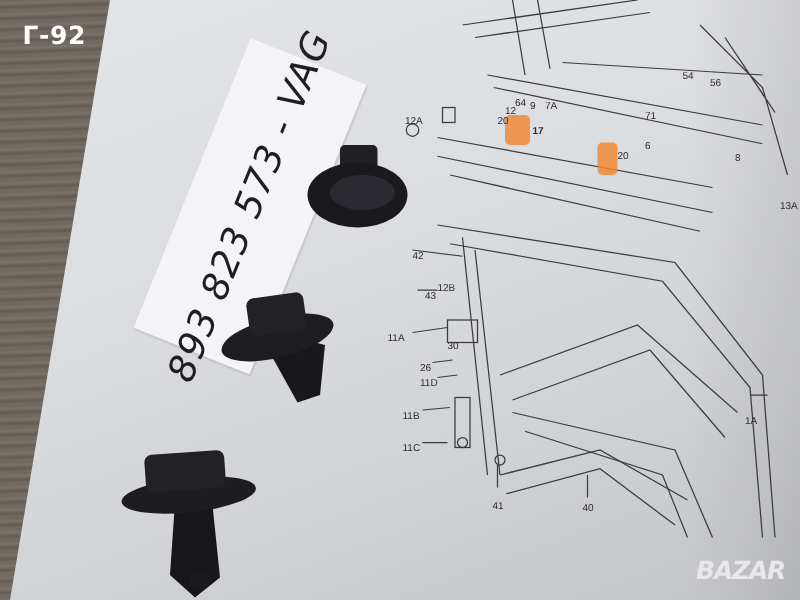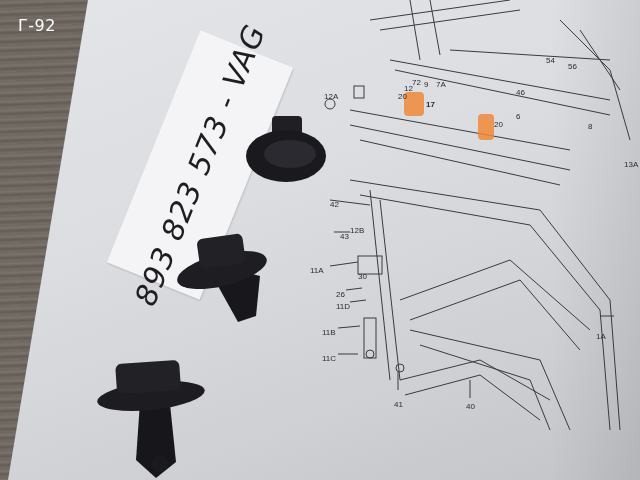--- a/index.html
+++ b/index.html
@@ -5,21 +5,21 @@
     * { margin: 0; padding: 0; box-sizing: border-box; }
     html, body { width: 640px; height: 480px; overflow: hidden; background: #6e6760; }
     .scene { position: relative; width: 640px; height: 480px; overflow: hidden;
       background: repeating-linear-gradient(178deg, #6d665f 0px, #7a736b 3px, #635c55 6px, #756e66 9px); }
     .paper { position: absolute; left: 0; top: 0; width: 640px; height: 480px;
       background: linear-gradient(160deg, #e4e5e8 0%, #dcdde0 40%, #cfd0d4 75%, #c3c4c8 100%);
       clip-path: polygon(88px 0, 640px 0, 640px 480px, 8px 480px); }
     .paper-shadow { position: absolute; right: 0; top: 0; width: 90px; height: 480px;
       background: linear-gradient(90deg, rgba(0,0,0,0) 0%, rgba(0,0,0,0.08) 100%); }
     .watermark { position: absolute; left: 18px; top: 16px; color: #ffffff;
-      font-family: "DejaVu Sans", sans-serif; font-weight: normal; font-size: 16px; letter-spacing: 0.5px; }
+      font-family: "DejaVu Sans", sans-serif; font-weight: bold; font-size: 20px; letter-spacing: 0.5px; }
     .label-card { position: absolute; left: 108px; top: 100px; width: 100px; height: 250px;
       background: #f4f4f6; transform: rotate(22deg); transform-origin: center;
       box-shadow: 1px 1px 2px rgba(0,0,0,0.15); left: 150px; top: 40px; }
     .label-text { position: absolute; left: 50%; top: 50%; transform: translate(-50%,-50%) rotate(-90deg);
       white-space: nowrap; font-family: "DejaVu Sans", sans-serif; font-size: 30px; color: #1e1e22;
       letter-spacing: 1px; font-style: italic; }
     .diagram { position: absolute; left: 310px; top: 0; width: 330px; height: 440px; }
     .dlabel { position: absolute; font-family: "Liberation Sans", sans-serif; font-size: 8px; color: #2a2a30; }
     .highlight { position: absolute; background: #f08a3a; opacity: 0.85; border-radius: 4px; }
     .clip { position: absolute; }
@@ -59,22 +59,22 @@
     <div class="highlight" style="left:478px; top:114px; width:16px; height:26px;"></div>
 
     <div id="diagram-labels">
         <span class="dlabel" style="left: 324px; top: 92px;">12A</span>
         <span class="dlabel" style="left: 364px; top: 84px; margin-left: 40px;">12</span>
         <span class="dlabel" style="left: 398px; top: 92px;">20</span>
         <span class="dlabel" style="left: 426px; top: 100px; font-weight: bold;">17</span>
         <span class="dlabel" style="left: 494px; top: 120px;">20</span>
         <span class="dlabel" style="left: 424px; top: 80px;">9</span>
         <span class="dlabel" style="left: 436px; top: 80px;">7A</span>
-        <span class="dlabel" style="left: 412px; top: 78px;">72</span>
-        <span class="dlabel" style="left: 516px; top: 88px;">46</span>
+        <span class="dlabel" style="left: 412px; top: 78px;">64</span>
+        <span class="dlabel" style="left: 516px; top: 88px;">71</span>
         <span class="dlabel" style="left: 546px; top: 56px;">54</span>
         <span class="dlabel" style="left: 568px; top: 62px;">56</span>
         <span class="dlabel" style="left: 516px; top: 112px;">6</span>
         <span class="dlabel" style="left: 588px; top: 122px;">8</span>
         <span class="dlabel" style="left: 624px; top: 160px;">13A</span>
         <span class="dlabel" style="left: 310px; top: 200px; margin-left: 20px;">42</span>
         <span class="dlabel" style="left: 340px; top: 232px;">43</span>
         <span class="dlabel" style="left: 350px; top: 226px;">12B</span>
         <span class="dlabel" style="left: 310px; top: 266px;">11A</span>
         <span class="dlabel" style="left: 358px; top: 272px;">30</span>
@@ -105,13 +105,14 @@
 
     <svg class="clip" style="left:96px; top:352px;" width="110" height="128" viewBox="0 0 110 128">
       <path d="M44 50 L74 52 L80 110 L60 126 L40 108 Z" fill="#17171b"></path>
       <ellipse cx="55" cy="44" rx="54" ry="14" fill="#1d1d21" transform="rotate(-6 55 44)"></ellipse>
       <rect x="20" y="10" width="64" height="30" rx="6" fill="#222226" transform="rotate(-4 52 24)"></rect>
       <circle cx="64" cy="112" r="8" fill="#1b1b1f"></circle>
     </svg>
   </div>
 
   <div class="watermark">Г-92</div>
+  <div class="brand">BAZAR</div>
 </div>
 
 </body></html>

